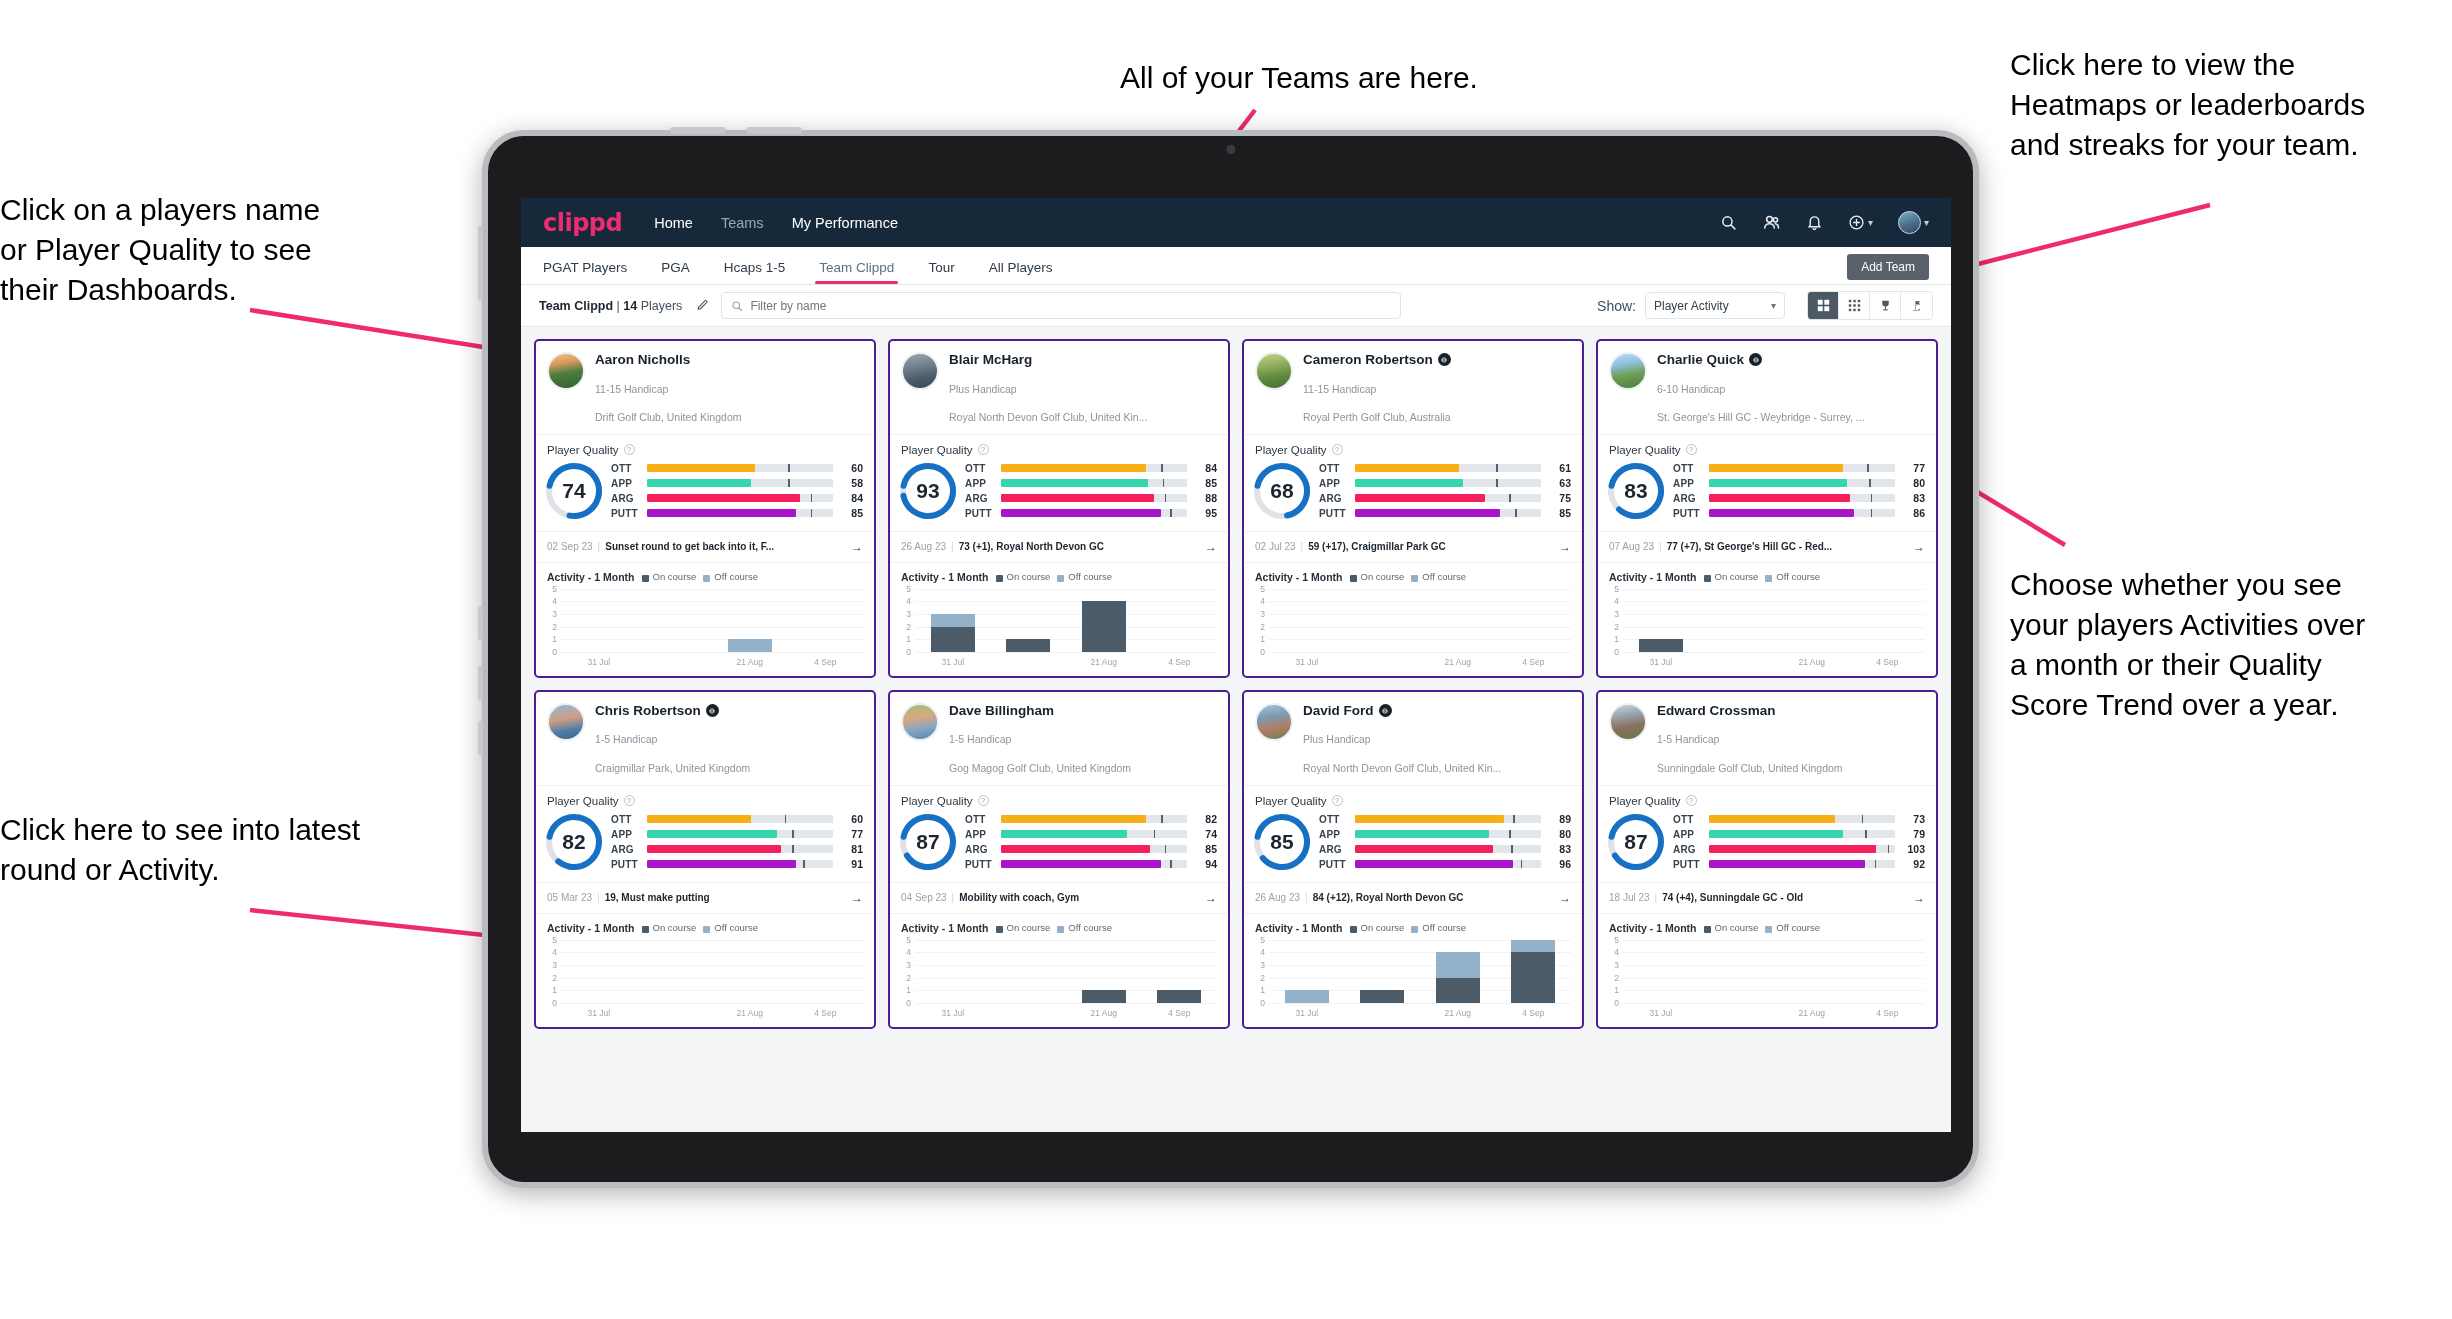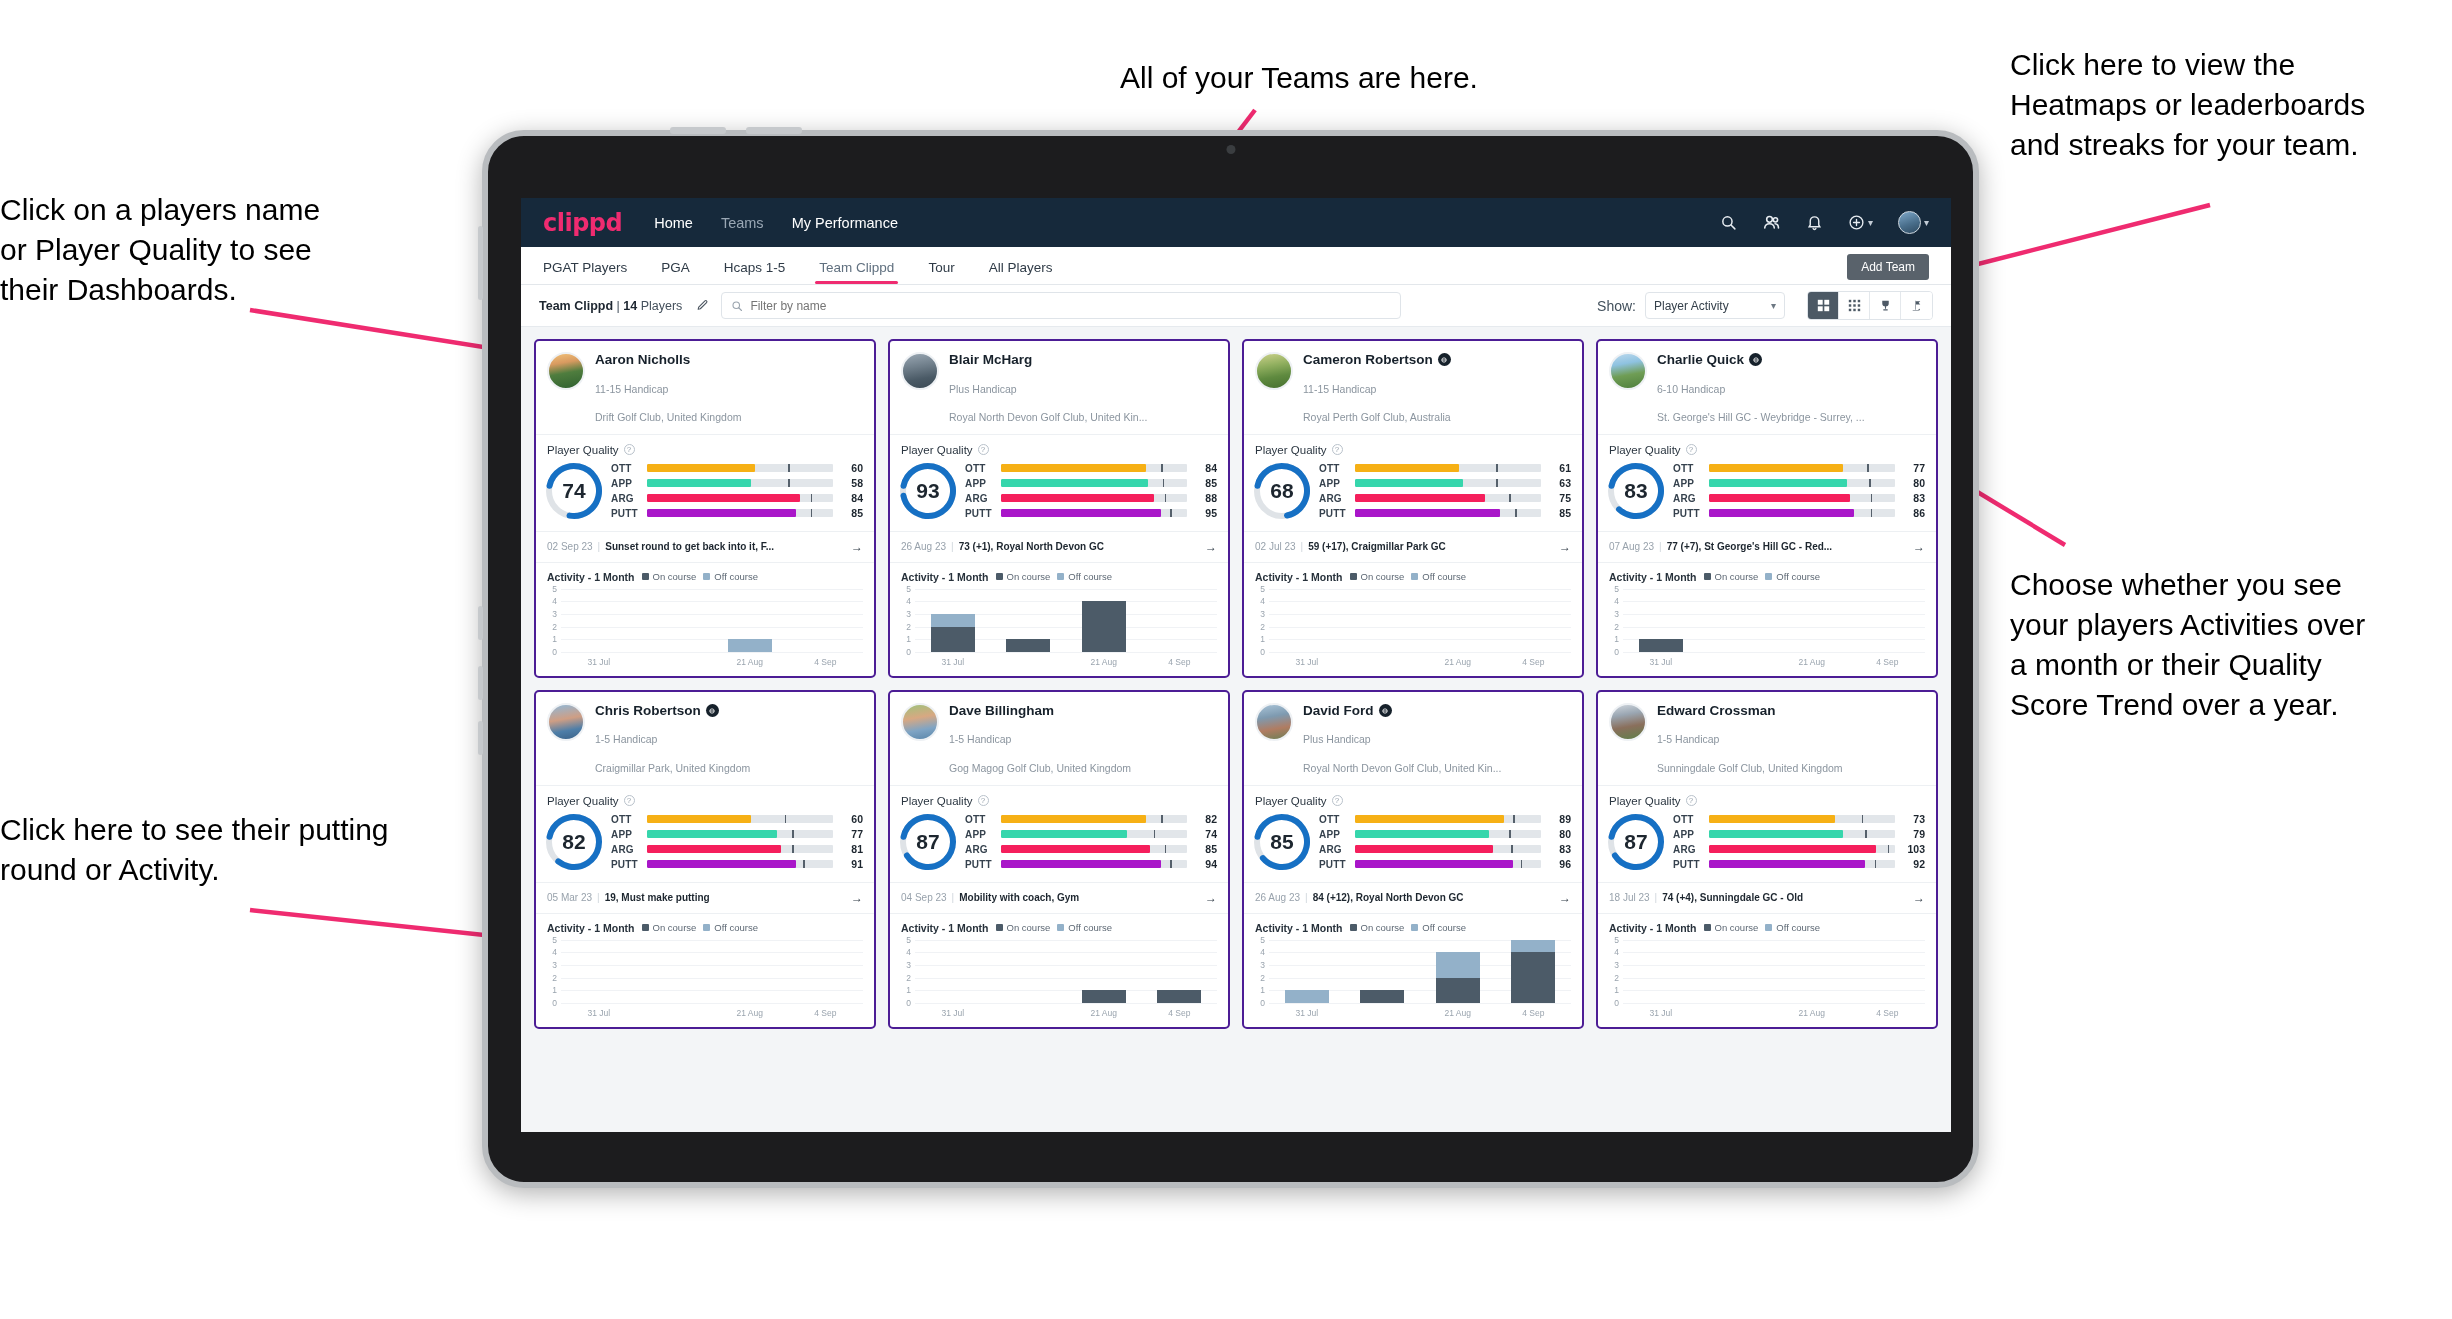--- a/index.html
+++ b/index.html
@@ -131,21 +131,21 @@
   .round { display:flex; align-items:center; gap:5px; padding:8px 11px;
            border-top:1px solid #edf0f3; border-bottom:1px solid #edf0f3;
            font-size:10px; white-space:nowrap; overflow:hidden; }
   .r-date { color:#98a2ac; flex:none; }
   .r-pipe { color:#cfd6dc; flex:none;}
   .r-txt { color:#1d262f; font-weight:700; overflow:hidden; text-overflow:ellipsis; }
   .r-arrow { margin-left:auto; color:#2b3641; font-size:12px; flex:none; padding-left:6px;}
 
   .act-head { display:flex; align-items:center; gap:7px; padding:8px 11px 4px; }
   .act-title { font-size:10.5px; font-weight:700; color:#27313b; }
-  .leg { display:flex; align-items:center; gap:4px; font-size:9.5px; color:#5d6874; }
+  .leg { display:flex; align-items:flex-end; gap:4px; font-size:9.5px; color:#5d6874; }
   .swatch { width:7px; height:7px; border-radius:1px; }
 
   .chart { padding:2px 11px 9px 11px; }
   .plot { position:relative; height:64px; margin-left:14px; border-bottom:1px solid #d8dde2;}
   .gline { position:absolute; left:0; right:0; height:1px; background:#f0f2f5; }
   .ylab { position:absolute; left:-14px; transform:translateY(-50%);
           font-size:8.5px; color:#9aa4ae; width:10px; text-align:right; }
   .bars { position:absolute; inset:0; display:flex; align-items:flex-end; }
   .bslot { flex:1; display:flex; justify-content:center; align-items:flex-end; height:100%;}
   .bar { width:58%; display:flex; flex-direction:column; justify-content:flex-end; }
@@ -163,21 +163,21 @@
 or Player Quality to see
 their Dashboards.</div>
   <div class="anno anno-b">All of your Teams are here.</div>
   <div class="anno anno-c">Click here to view the
 Heatmaps or leaderboards
 and streaks for your team.</div>
   <div class="anno anno-d">Choose whether you see
 your players Activities over
 a month or their Quality
 Score Trend over a year.</div>
-  <div class="anno anno-e">Click here to see their putting
+  <div class="anno anno-e">Click here to see into latest
 round or Activity.</div>
 
   <svg class="arrow" style="left:0;top:0;width:2452px;height:1319px">
     <defs>
       <marker id="ah" markerWidth="9" markerHeight="9" refX="6" refY="4.5" orient="auto">
         <path d="M0,0 L9,4.5 L0,9 z" fill="#ef2b70"></path>
       </marker>
     </defs>
     <path d="M250,310 L672,377" stroke="#ef2b70" stroke-width="4.5" fill="none" marker-end="url(#ah)"></path>
     <path d="M1255,110 L1148,250" stroke="#ef2b70" stroke-width="4.5" fill="none" marker-end="url(#ah)"></path>

